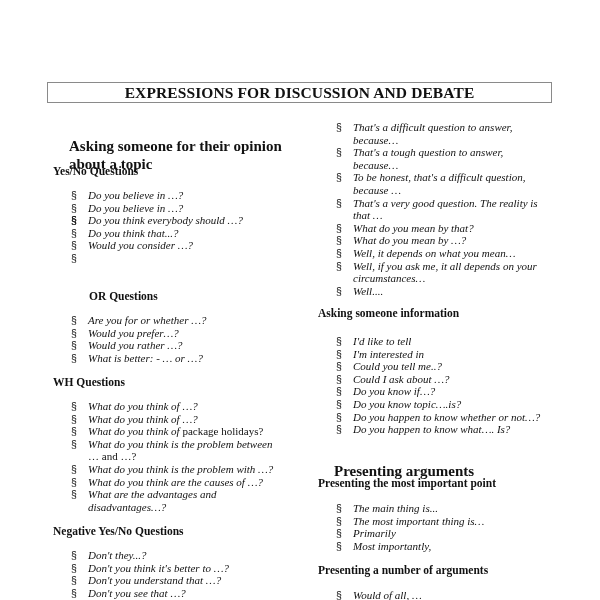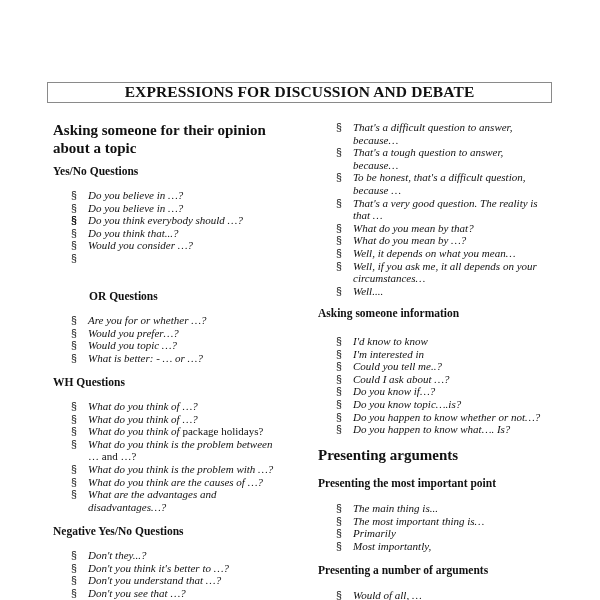--- a/index.html
+++ b/index.html
@@ -1,26 +1,26 @@
 <!DOCTYPE html>
 <html><head>
 <meta charset="utf-8">
 <style>
   html, body { margin: 0; padding: 0; background: #ffffff; }
   body { width: 600px; height: 600px; overflow: hidden; position: relative;
          font-family: "Liberation Serif", "DejaVu Serif", serif; color: #111; }
   .title-box { position: absolute; left: 47px; top: 82px; width: 505px; height: 21px;
                border: 1px solid #8a8a8a; box-sizing: border-box;
-               display: flex; align-items: flex-start; justify-content: center; }
+               display: flex; align-items: center; justify-content: center; }
   .title-box h1 { margin: 0; font-size: 15.5px; font-weight: bold; letter-spacing: 0.1px; }
   .col { position: absolute; top: 0; }
   .col-left { left: 53px; width: 255px; }
   .col-right { left: 318px; width: 260px; }
   .abs { position: absolute; }
-  h2.section { margin: 0; font-size: 15px; font-weight: bold; line-height: 18px; font-family: Liberation Serif, serif; }
+  h2.section { margin: 16px; font-size: 15px; font-weight: bold; line-height: 18px; font-family: Liberation Serif, serif; }
   h3.sub { margin: 0; font-size: 11.5px; font-weight: bold; line-height: 14px; text-align: center; }
   ul.items { list-style: none; margin: 0; padding: 0; }
   ul.items li { position: relative; padding-left: 35px; font-size: 11px; line-height: 12.6px;
                 font-style: italic; }
   ul.items li .bullet { position: absolute; left: 18px; top: 0; font-style: normal;
                         font-family: "Liberation Sans", "DejaVu Sans", sans-serif; font-size: 10.5px; }
   .col-right ul.items li { padding-left: 35px; }
   .normal { font-style: normal; }
 </style>
 </head>
@@ -44,21 +44,21 @@
     <li><span class="bullet">§</span><span>Do you think everybody should …?</span></li>
     <li><span class="bullet">§</span><span>Do you think that...?</span></li>
     <li><span class="bullet">§</span><span>Would you consider …?</span></li>
     <li><span class="bullet">§</span></li>
   </ul>
 
   <h3 class="sub abs" style="top:289px;left:16px;margin-left:20px;">OR Questions</h3>
   <ul class="items abs" style="top:314px;left:0;width:255px;">
     <li><span class="bullet">§</span><span>Are you for or whether …?</span></li>
     <li><span class="bullet">§</span><span>Would you prefer…?</span></li>
-    <li><span class="bullet">§</span><span>Would you topic …?</span></li>
+    <li><span class="bullet">§</span><span>Would you rather …?</span></li>
     <li><span class="bullet">§</span><span>What is better:  - … or …?</span></li>
   </ul>
 
   <h3 class="sub abs" style="top:375px;left:0;">WH Questions</h3>
   <ul class="items abs" style="top:400px;left:0;width:235px;">
     <li><span class="bullet">§</span><span>What do you think of …?</span></li>
     <li><span class="bullet">§</span><span>What do you think of …?</span></li>
     <li><span class="bullet">§</span><span>What do you think of </span><span class="normal">package holidays?</span></li>
     <li><span class="bullet">§</span><span>What do you think is the problem between</span><br><span class="normal">… and …?</span></li>
     <li><span class="bullet">§</span><span>What do you think is the problem with …?</span></li>
@@ -83,21 +83,21 @@
     <li><span class="bullet" style="left:18px">§</span><span>That's a very good question. The reality is that …</span></li>
     <li><span class="bullet" style="left:18px">§</span><span>What do you mean by that?</span></li>
     <li><span class="bullet" style="left:18px">§</span><span>What do you mean by …?</span></li>
     <li><span class="bullet" style="left:18px">§</span><span>Well, it depends on what you mean…</span></li>
     <li><span class="bullet" style="left:18px">§</span><span>Well, if you ask me, it all depends on your circumstances…</span></li>
     <li><span class="bullet" style="left:18px">§</span><span>Well....</span></li>
   </ul>
 
   <h3 class="sub abs" style="top:306px;left:0;">Asking someone information</h3>
   <ul class="items abs" style="top:335px;left:0;width:260px;">
-    <li><span class="bullet">§</span><span>I'd know to know</span></li>
+    <li><span class="bullet">§</span><span>I'd like to tell</span></li>
     <li><span class="bullet">§</span><span>I'm interested in</span></li>
     <li><span class="bullet">§</span><span>Could you tell me..?</span></li>
     <li><span class="bullet">§</span><span>Could I ask about …?</span></li>
     <li><span class="bullet">§</span><span>Do you know if…?</span></li>
     <li><span class="bullet">§</span><span>Do you know topic….is?</span></li>
     <li><span class="bullet">§</span><span>Do you happen to know whether or not…?</span></li>
     <li><span class="bullet">§</span><span>Do you happen to know what…. Is?</span></li>
   </ul>
 
   <h2 class="section abs" style="top:446px;left:0;">Presenting arguments</h2>

